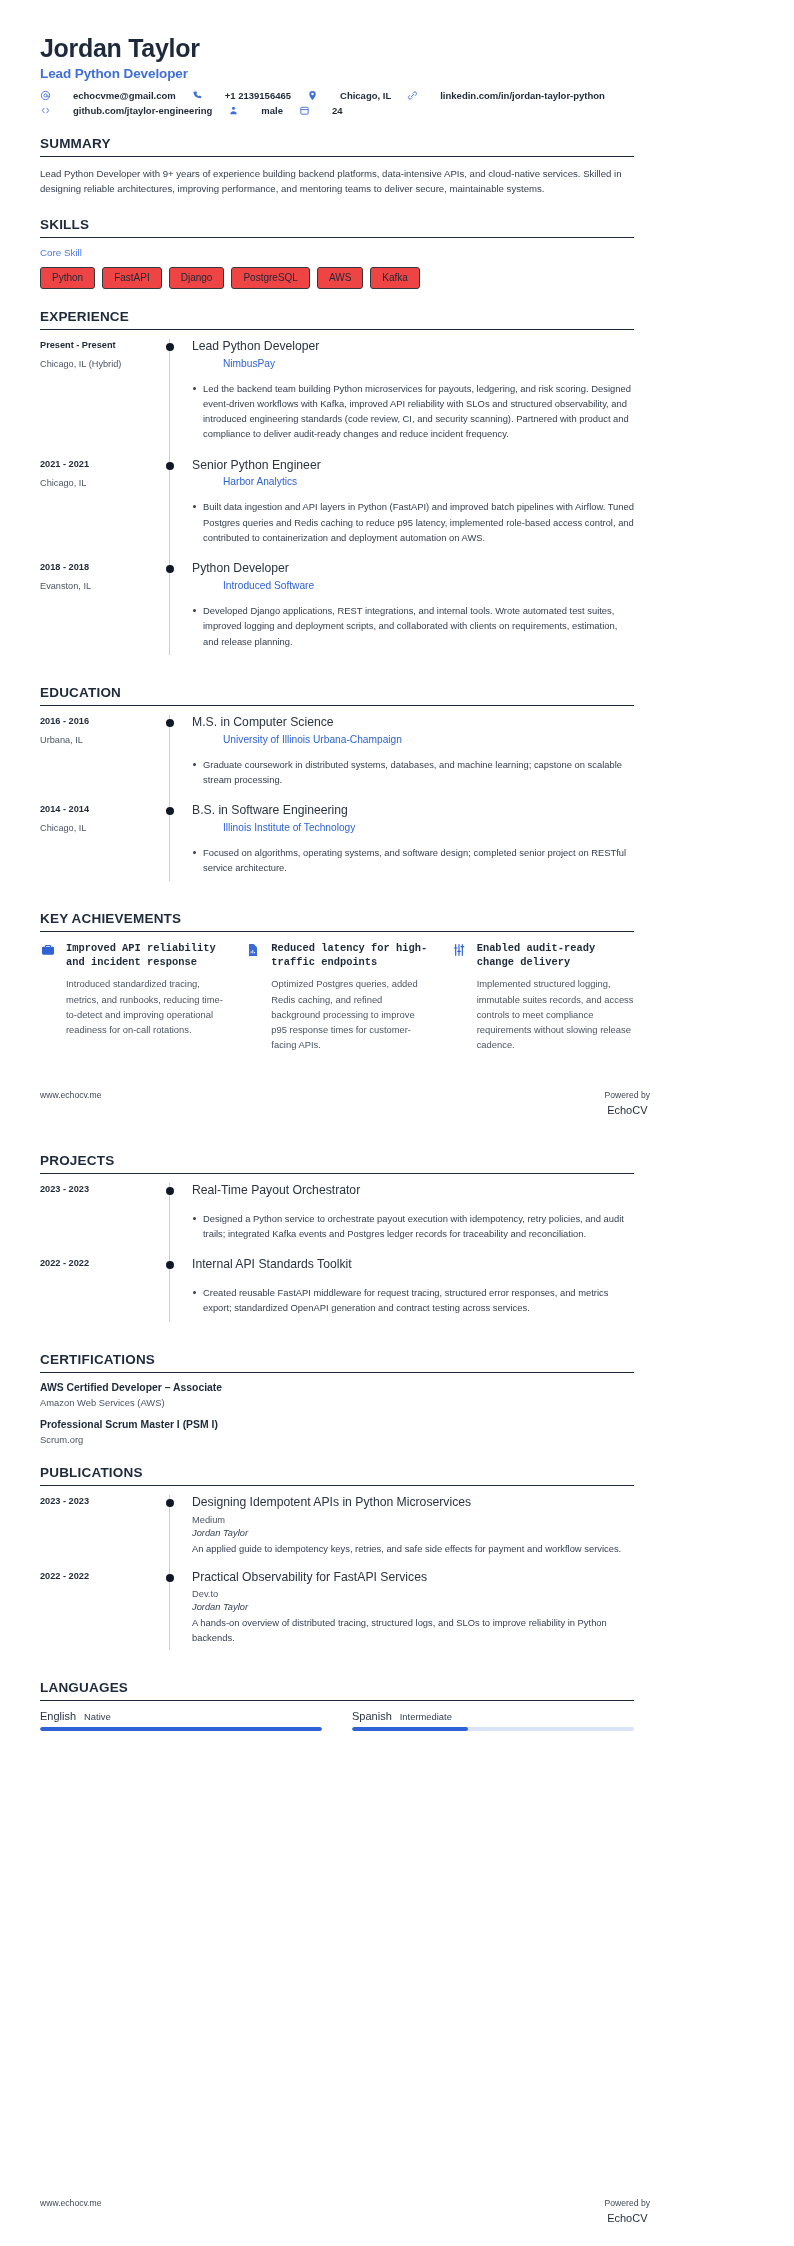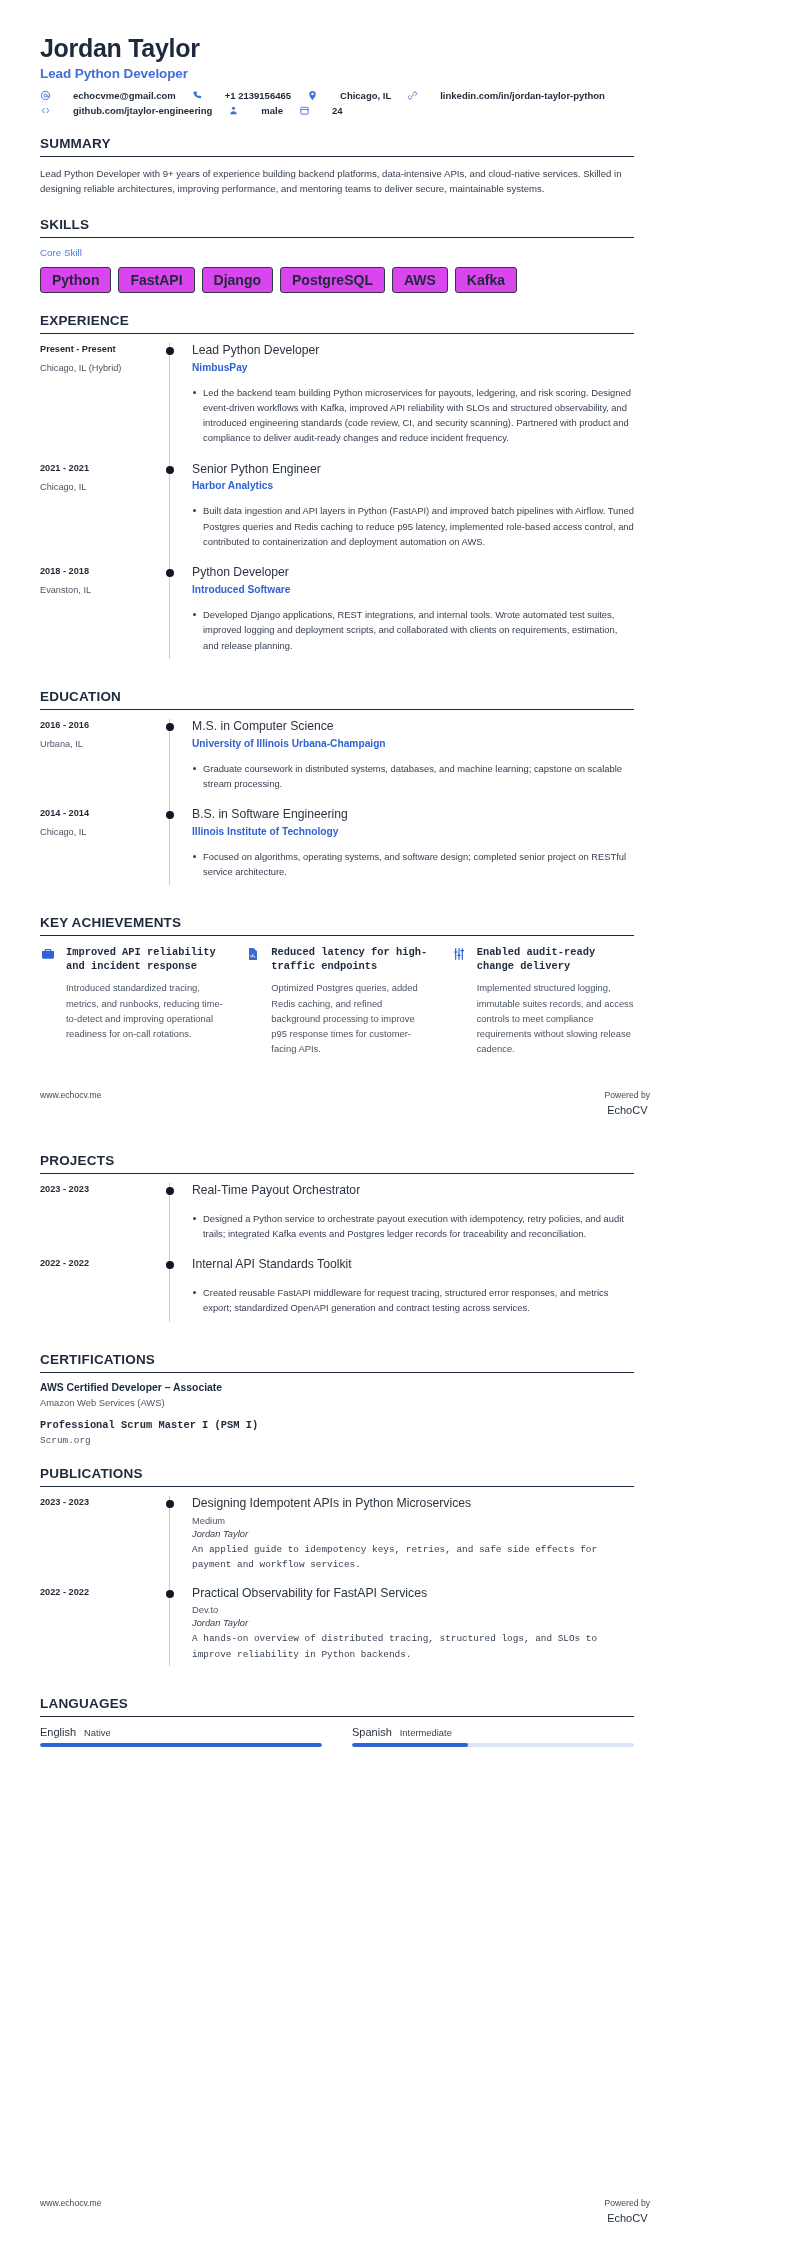--- a/index.html
+++ b/index.html
@@ -83,24 +83,24 @@
   .skill-group-name {
     font-size: 9.8px;
     color: #4f7ae0;
     margin-bottom: 9px;
   }
   .chips { display: flex; flex-wrap: wrap; gap: 7px; }
   .chip {
     border: 1px solid #33383f;
     border-radius: 3px;
     padding: 5px 11px;
-    font-size: 14px;
-    font-weight: bold;
+    font-size: 10px;
+    font-weight: normal;
     color: #1f2937;
-    background: #d946ef;
+    background: #ef4444;
     line-height: 1;
   }
 
   
   .entry { display: flex; position: relative; }
   .entry-left {
     width: 122px;
     flex: none;
     padding-top: 1px;
   }
@@ -140,23 +140,24 @@
     background: #111827;
   }
   .entry-main { flex: 1; padding-bottom: 14px; padding-left: 6px; }
   .entry-title {
     font-size: 12.2px;
     color: #2a3442;
     line-height: 1.3;
   }
   .entry-org {
     font-size: 10.2px;
-    font-weight: bold;
+    font-weight: normal;
     color: #2f62d4;
     margin-top: 3px;
+    margin-left: 31px;
   }
   .bullets { margin-top: 6px; padding-left: 0; list-style: none; }
   .bullets li {
     position: relative;
     padding-left: 11px;
     font-size: 9.4px;
     line-height: 1.62;
     color: #374151;
     margin-bottom: 2px;
     margin-top: 12px;
@@ -180,21 +181,20 @@
     font-size: 9.3px;
     color: #374151;
     font-style: italic;
     margin-top: 3px;
   }
   .pub-desc {
     font-size: 9.4px;
     line-height: 1.6;
     color: #374151;
     margin-top: 3px;
-    font-family: Liberation Mono, monospace;
   }
 
   
   .ach-grid {
     display: grid;
     grid-template-columns: repeat(3, 1fr);
     gap: 0 22px;
   }
   .ach-card { display: flex; gap: 9px; }
   .ach-icon {
@@ -213,21 +213,21 @@
   }
   .ach-desc {
     font-size: 9.4px;
     line-height: 1.62;
     color: #4b5563;
     margin-top: 7px;
   }
 
   
   .cert { margin-bottom: 11px; }
-  .cert:last-child { margin-bottom: 0; font-family: Liberation Mono, monospace; }
+  .cert:last-child { margin-bottom: 0; }
   .cert-name {
     font-size: 10.4px;
     font-weight: bold;
     color: #1e2a3b;
   }
   .cert-issuer {
     font-size: 9.4px;
     color: #4b5563;
     margin-top: 4px;
   }

